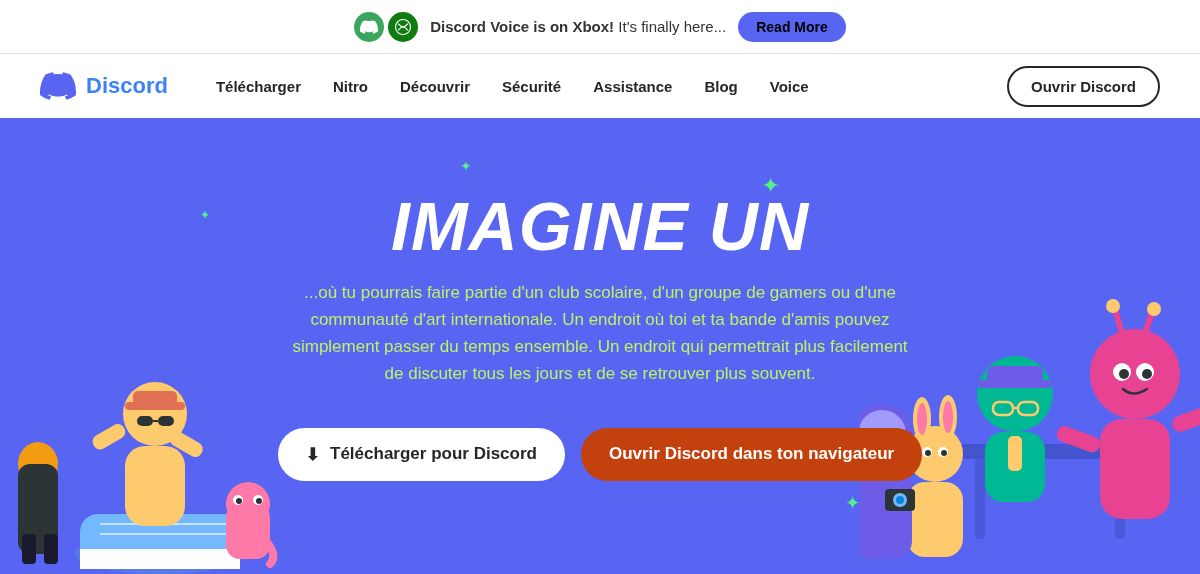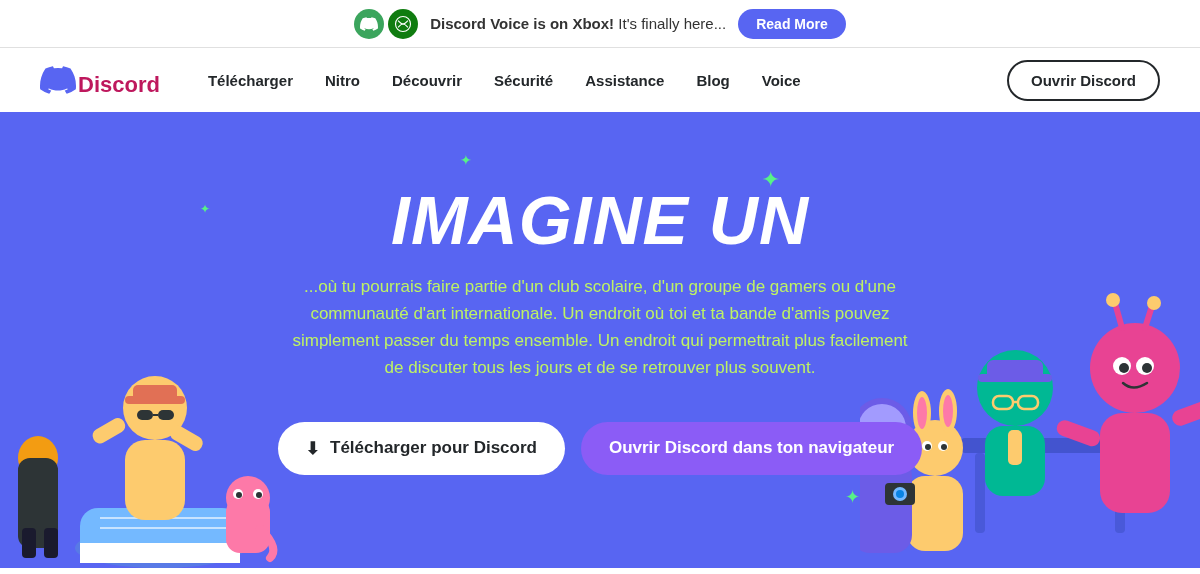--- a/index.html
+++ b/index.html
@@ -7,21 +7,21 @@
 
     
     .announcement-bar {
       background: #fff;
       border-bottom: 1px solid #e0e0e0;
       display: flex;
       align-items: center;
       justify-content: center;
       gap: 12px;
       padding: 8px 20px;
-      height: 48px;
+      height: 54px;
     }
     .announcement-icons {
       display: flex;
       align-items: center;
       gap: 4px;
     }
     .icon-circle {
       width: 30px;
       height: 30px;
       border-radius: 50%;
@@ -32,44 +32,44 @@
     }
     .icon-circle.discord-green { background: #3BA55D; color: white; }
     .icon-circle.xbox-green { background: #107C10; color: white; }
     .announcement-text {
       font-size: 15px;
       color: #333;
     }
     .announcement-text strong { font-weight: 700; }
     .read-more-btn {
       background: #5865F2;
-      color: #ffffff;
+      color: #000000;
       border: none;
       border-radius: 20px;
       padding: 7px 18px;
       font-size: 14px;
       font-weight: 600;
       cursor: pointer;
     }
 
     
     .navbar {
       background: #fff;
       display: flex;
       align-items: center;
       padding: 0 40px;
       height: 64px;
       box-shadow: 0 1px 0 rgba(0,0,0,0.08);
     }
     .logo {
       display: flex;
-      align-items: flex-end;
-      gap: 2px;
+      align-items: center;
+      gap: 10px;
       text-decoration: none;
-      color: #be185d;
+      color: #3b82f6;
       font-size: 22px;
       font-weight: 800;
     }
     .logo-icon {
       width: 36px;
       height: 36px;
     }
     .nav-links {
       display: flex;
       align-items: flex-end;
@@ -158,21 +158,21 @@
       border-radius: 28px;
       padding: 16px 28px;
       font-size: 17px;
       font-weight: 700;
       cursor: pointer;
       display: flex;
       align-items: center;
       gap: 10px;
     }
     .btn-open-browser {
-      background: #8b5cf6;
+      background: #c2410c;
       color: #fff;
       border: none;
       border-radius: 28px;
       padding: 8px 28px;
       font-size: 17px;
       font-weight: 700;
       cursor: pointer;
     }
 
     

